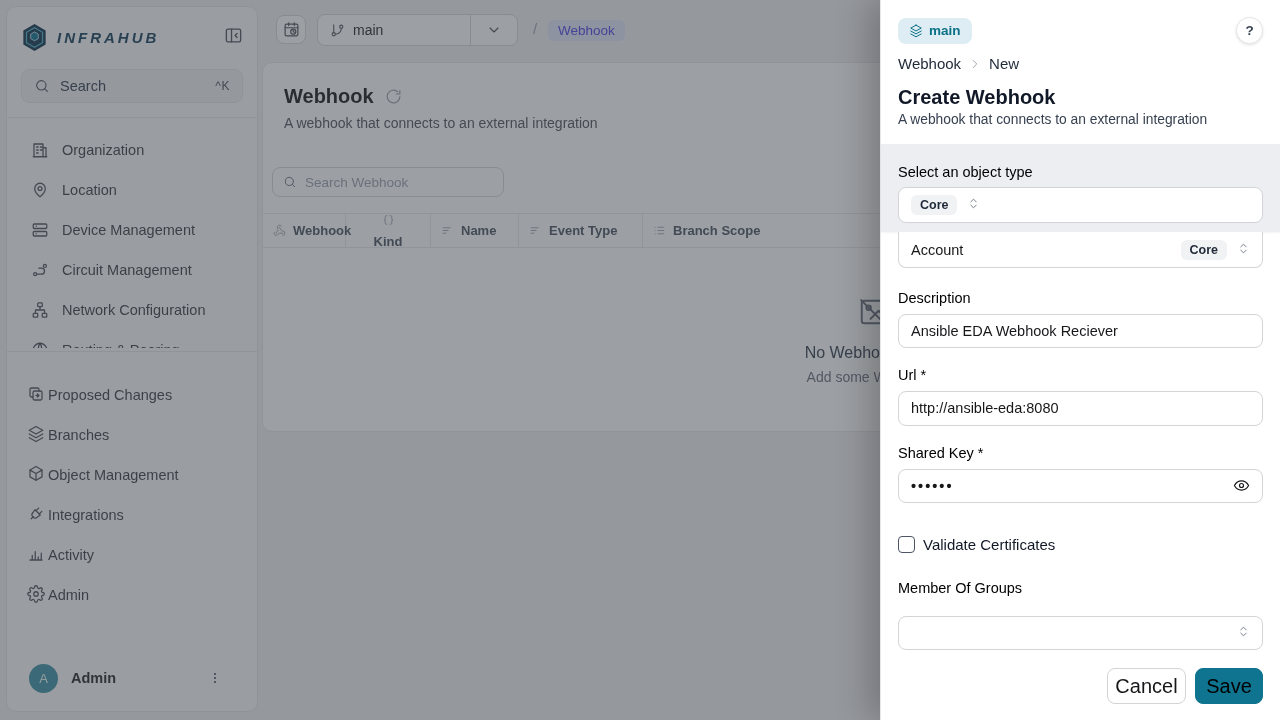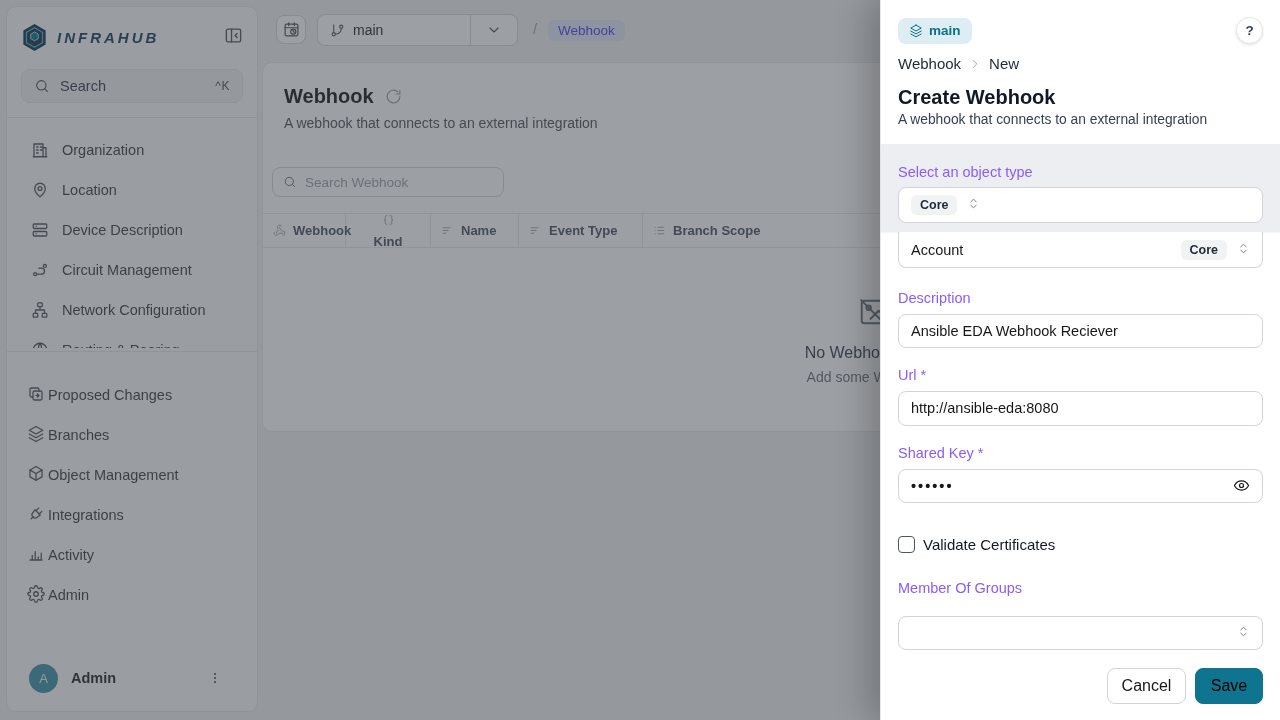--- a/index.html
+++ b/index.html
@@ -74,36 +74,36 @@
              border-radius:8px; font-size:13.5px; font-weight:600; color:#0c7086; }
   .p-badge svg { stroke:#0c7086; }
   .help-btn { width:27px; height:27px; border-radius:50%; background:#fff; border:1px solid #e5e7eb;
               box-shadow:0 1px 3px rgba(0,0,0,.12); display:flex; align-items:center; justify-content:center;
               font-size:13.5px; font-weight:600; color:#374151; cursor:pointer; }
   .p-crumbs { margin-top:11px; display:flex; align-items:center; gap:7px; font-size:15px; color:#1f2937; }
   .p-crumbs svg { stroke:#9ca3af; }
   .p-title { margin-top:14px; font-size:20px; font-weight:700; line-height:22px; color:#111827; }
   .p-sub { margin-top:4px; font-size:13.8px; color:#374151; }
   .gray-band { margin:17px -17px 0 -17px; padding:20px 17px 9px 17px; background:#eceef1; box-shadow:0 1px 2px rgba(0,0,0,.05); }
-  .f-label { font-size:14.5px; font-weight:500; color:#8b5cf6; height:16px; }
+  .f-label { font-size:14.5px; font-weight:500; color:#000000; height:16px; }
   .gray-band .f-label { margin-bottom:7px; }
   .select, .tinput { height:36px; background:#fff; border:1px solid #d4d4d8; border-radius:8px;
                      display:flex; align-items:center; padding:0 12px; cursor:pointer; }
   .select .val, .tinput .val { flex:1; font-size:14.5px; color:#18181b; }
   .core-badge { background:#f1f2f4; border-radius:6px; padding:3px 9px; font-size:12.5px; font-weight:700; color:#1f2937; margin-right:10px; }
   .updown svg { stroke:#6b7280; }
   .clipped { border-top:none; border-top-left-radius:0; border-top-right-radius:0; height:38px; }
   .mt-desc { margin-top:22px; } .mt-std { margin-top:19px; } .lbl-gap { margin-bottom:8px; }
   .dots { letter-spacing:2px; font-weight:700; font-size:14px; }
   .check-row { margin-top:33px; display:flex; align-items:center; gap:8px; cursor:pointer; }
   .checkbox { width:17px; height:17px; border:1.5px solid #4b5563; border-radius:4px; background:#fff; }
   .check-label { font-size:15px; color:#111827; }
   .mt-member { margin-top:27px; margin-bottom:10px; }
   .footer { margin-top:18px; display:flex; justify-content:flex-end; gap:9px; }
-  .btn { height:36px; border-radius:8px; font-size:16px; font-weight:500; display:flex; align-items:center;
+  .btn { height:36px; border-radius:8px; font-size:20px; font-weight:500; display:flex; align-items:center;
          justify-content:center; cursor:pointer;text-align:center; }
   .btn-cancel { width:79px; background:#fff; border:1px solid #d4d4d8; color:#18181b; }
   .btn-save { width:68px; background:#0e7490; border:1px solid #0e7490; color:#000000; }
 </style>
 </head>
 <body>
 
 <div id="screen">
 
   <div class="sidebar">
@@ -145,21 +145,21 @@
             <circle cx="12" cy="10" r="2.6"></circle>
         </svg>
         <span>Location</span>
       </div>
       <div class="nav-item">
         <svg class="ic" width="18" height="18" viewBox="0 0 24 24">
           <rect x="3" y="4" width="18" height="6" rx="1.2"></rect>
             <rect x="3" y="14" width="18" height="6" rx="1.2"></rect>
           <path d="M7 7h.01M7 17h.01"></path>
         </svg>
-        <span>Device Description</span>
+        <span>Device Management</span>
       </div>
       <div class="nav-item">
         <svg class="ic" width="18" height="18" viewBox="0 0 24 24">
           <circle cx="5.5" cy="17.5" r="2"></circle>
             <circle cx="18.5" cy="6.5" r="2"></circle>
             <path d="M7.5 17.5H14a4 4 0 0 0 0-8h-3.5"></path>
         </svg>
         <span>Circuit Management</span>
       </div>
       <div class="nav-item">

